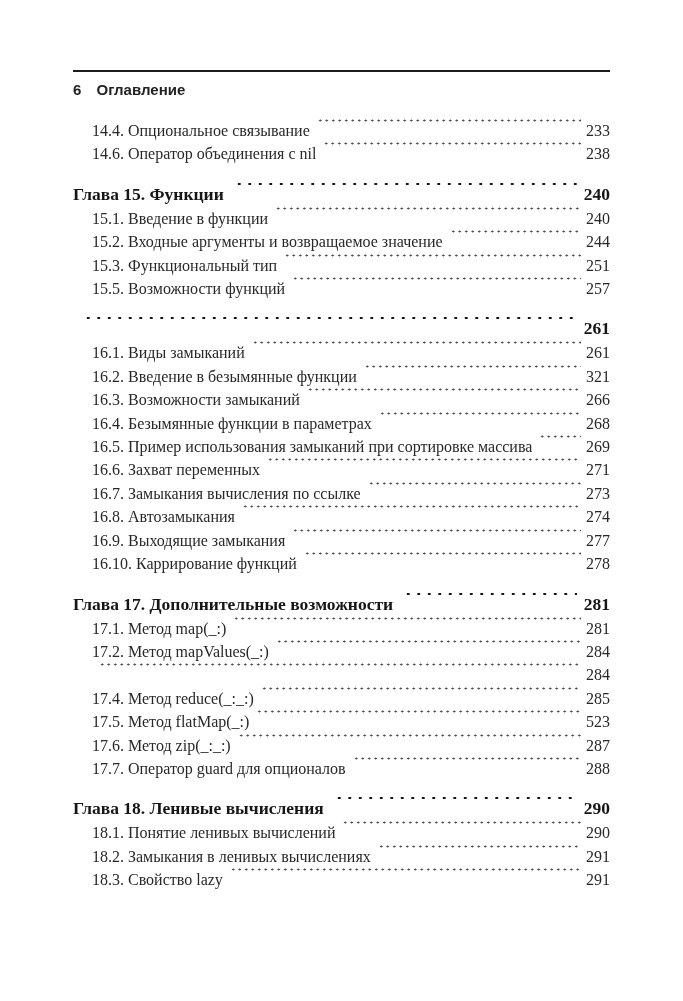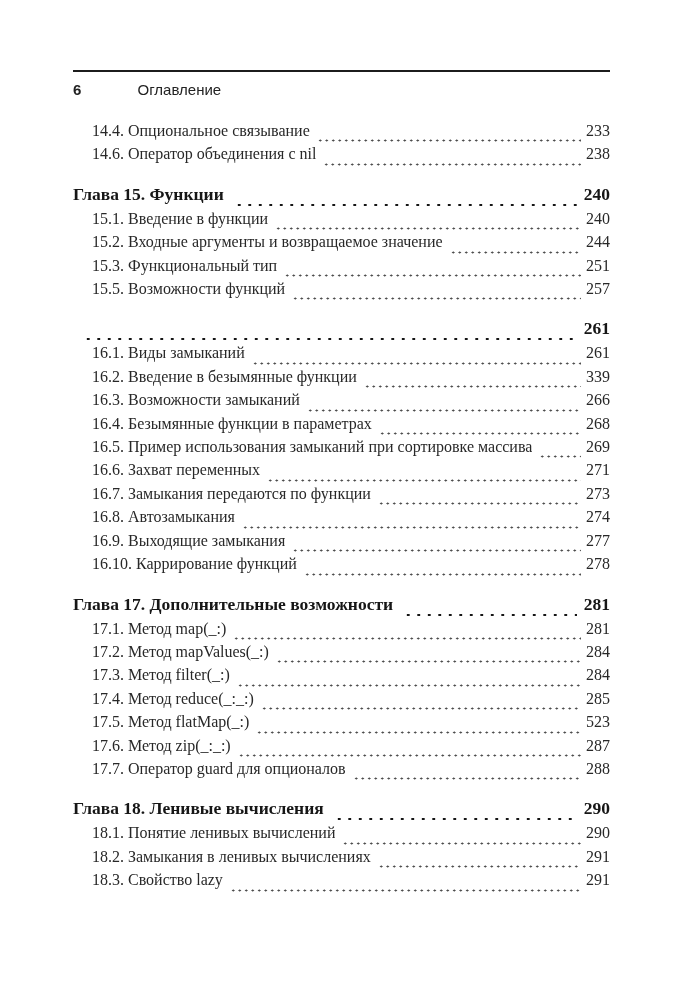--- a/index.html
+++ b/index.html
@@ -29,34 +29,35 @@
     align-items: baseline;
     font-family: "Liberation Sans", sans-serif;
     font-size: 15px;
     color: #222222;
   }
   .pagenum {
     font-weight: bold;
     letter-spacing: 0.2px;
   }
   .running-title {
-    margin-left: 56px;
+    margin-left: 15px;
+    font-weight: bold;
   }
   
   .toc {
     margin-top: 21px;
     font-size: 16px;
     color: #282828;
   }
   .section + .section {
     margin-top: 16px;
   }
   .row {
     display: flex;
-    align-items: flex-end;
+    align-items: flex-start;
     line-height: 23.4px;
   }
   .entry-text {
     white-space: nowrap;
     flex: 0 1 auto;
     overflow: hidden;
   }
   .num {
     margin-right: 0.25em;
   }
@@ -148,21 +149,21 @@
     <span class="pg">261</span>
   </div>
           <div class="row item-row">
     <span class="entry-text"><span class="num">16.1.</span><span class="title">Виды замыканий</span></span>
     <span class="leader"></span>
     <span class="pg">261</span>
   </div>
           <div class="row item-row">
     <span class="entry-text"><span class="num">16.2.</span><span class="title">Введение в безымянные функции</span></span>
     <span class="leader"></span>
-    <span class="pg">339</span>
+    <span class="pg">321</span>
   </div>
           <div class="row item-row">
     <span class="entry-text"><span class="num">16.3.</span><span class="title">Возможности замыканий</span></span>
     <span class="leader"></span>
     <span class="pg">266</span>
   </div>
           <div class="row item-row">
     <span class="entry-text"><span class="num">16.4.</span><span class="title">Безымянные функции в параметрах</span></span>
     <span class="leader"></span>
     <span class="pg">268</span>
@@ -171,21 +172,21 @@
     <span class="entry-text"><span class="num">16.5.</span><span class="title">Пример использования замыканий при сортировке массива</span></span>
     <span class="leader"></span>
     <span class="pg">269</span>
   </div>
           <div class="row item-row">
     <span class="entry-text"><span class="num">16.6.</span><span class="title">Захват переменных</span></span>
     <span class="leader"></span>
     <span class="pg">271</span>
   </div>
           <div class="row item-row">
-    <span class="entry-text"><span class="num">16.7.</span><span class="title">Замыкания передаются по функции</span></span>
+    <span class="entry-text"><span class="num">16.7.</span><span class="title">Замыкания вычисления по ссылке</span></span>
     <span class="leader"></span>
     <span class="pg">273</span>
   </div>
           <div class="row item-row">
     <span class="entry-text"><span class="num">16.8.</span><span class="title">Автозамыкания</span></span>
     <span class="leader"></span>
     <span class="pg">274</span>
   </div>
           <div class="row item-row">
     <span class="entry-text"><span class="num">16.9.</span><span class="title">Выходящие замыкания</span></span>
@@ -208,21 +209,20 @@
     <span class="entry-text"><span class="num">17.1.</span><span class="title">Метод map(_:)</span></span>
     <span class="leader"></span>
     <span class="pg">281</span>
   </div>
           <div class="row item-row">
     <span class="entry-text"><span class="num">17.2.</span><span class="title">Метод mapValues(_:)</span></span>
     <span class="leader"></span>
     <span class="pg">284</span>
   </div>
           <div class="row item-row">
-    <span class="entry-text"><span class="num">17.3.</span><span class="title">Метод filter(_:)</span></span>
     <span class="leader"></span>
     <span class="pg">284</span>
   </div>
           <div class="row item-row">
     <span class="entry-text"><span class="num">17.4.</span><span class="title">Метод reduce(_:_:)</span></span>
     <span class="leader"></span>
     <span class="pg">285</span>
   </div>
           <div class="row item-row">
     <span class="entry-text"><span class="num">17.5.</span><span class="title">Метод flatMap(_:)</span></span>

